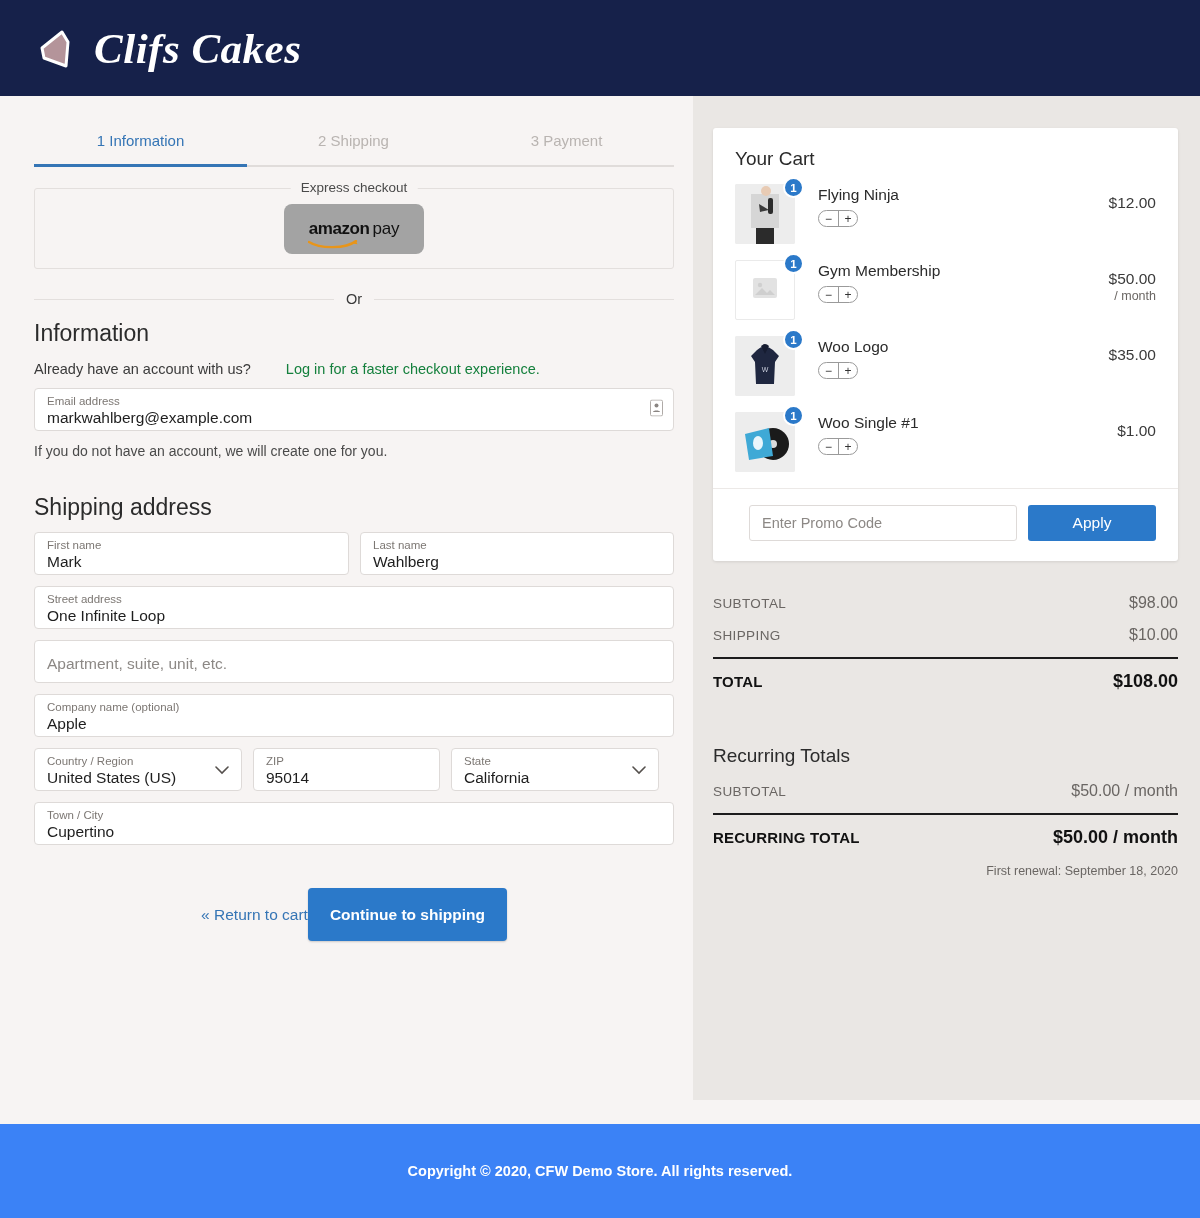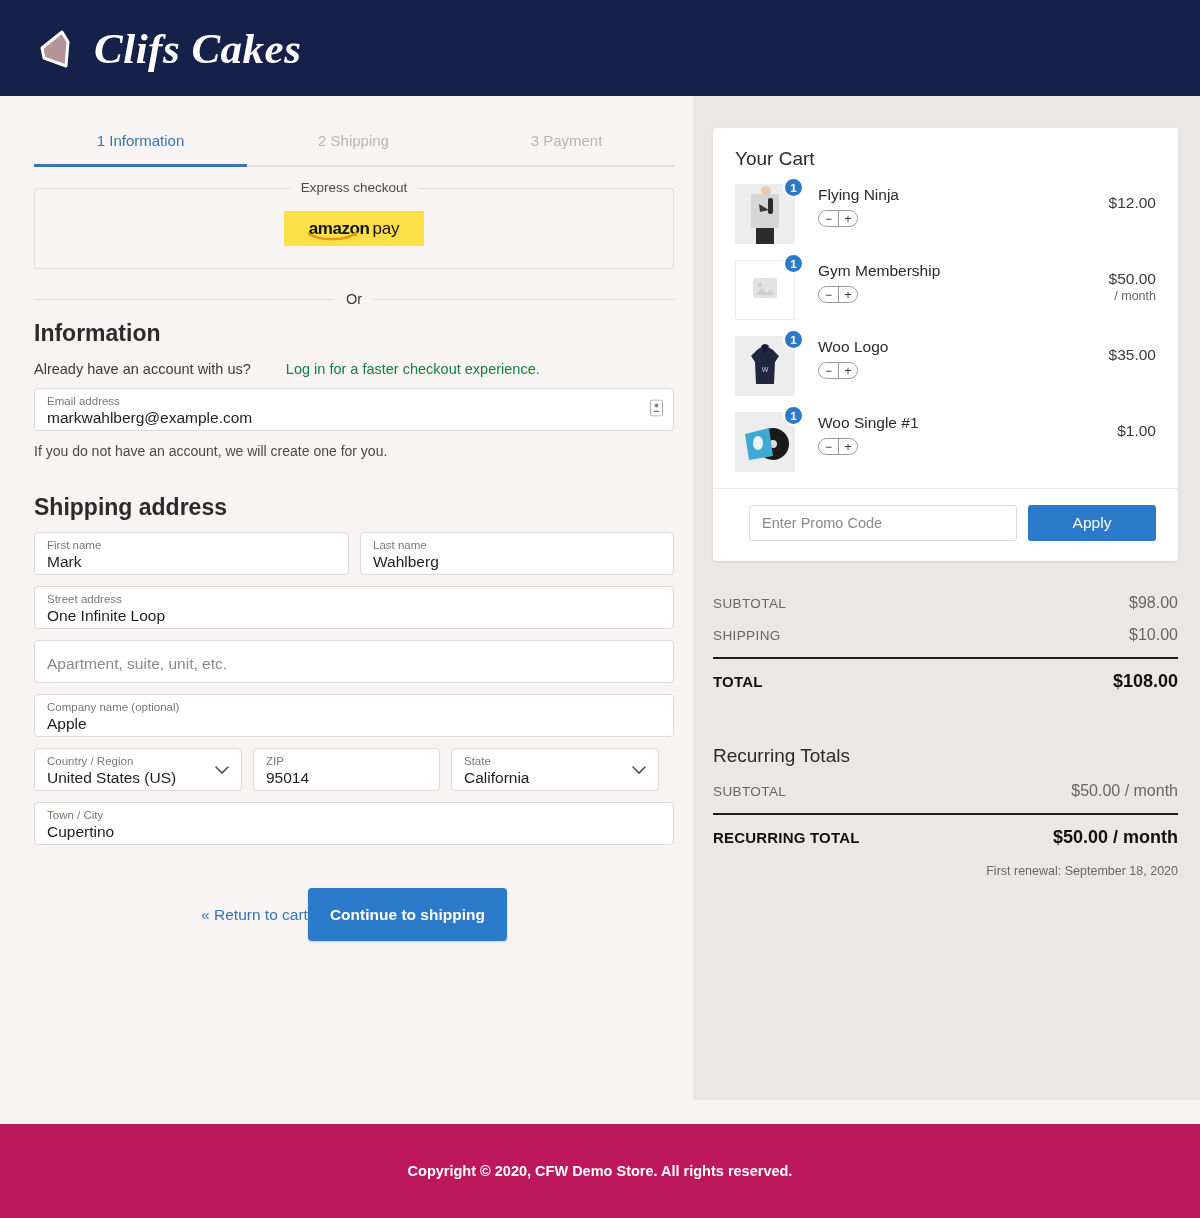--- a/index.html
+++ b/index.html
@@ -49,41 +49,41 @@
     margin-top: 21px; border: 1px solid #E3DFDD; border-radius: 3px;
     position: relative; height: 81px; display: flex;
     align-items: center; justify-content: center;
   }
   .express-legend {
     position: absolute; top: -9px; left: 50%; transform: translateX(-50%);
     background: #F7F4F3; padding: 0 10px; font-size: 13.5px; color: #4A4A4A;
     white-space: nowrap;
   }
   .amazon-pay {
-    width: 140px; height: 35px; background: #fde047; border: none; border-radius: 0;
+    width: 140px; height: 50px; background: #a3a3a3; border: none; border-radius: 8px;
     display: flex; align-items: center; justify-content: center; cursor: pointer;
     position: relative;
   }
   .ap-amazon { font-size: 17px; font-weight: bold; color: #111; letter-spacing: -.4px; }
   .ap-pay { font-size: 17px; color: #111; letter-spacing: -.2px; margin-left: 3px; }
   .ap-smile { position: absolute; left: 24px; bottom: 5px; width: 52px; height: 9px; }
 
   .or-divider {
     margin-top: 21px; text-align: center; position: relative; height: 18px;
   }
   .or-divider::before {
     content: ""; position: absolute; top: 50%; left: 0; right: 0; height: 1px; background: #E3DFDD;
   }
   .or-divider span {
     position: relative; background: #F7F4F3; padding: 0 12px; font-size: 14.5px; color: #3A3A3A;
   }
 
   
   h2.section-title {
-    font-size: 23px; font-weight: bold; color: #2B2B2B; margin-top: 12px;
+    font-size: 23px; font-weight: normal; color: #2B2B2B; margin-top: 12px;
   }
   .sub-line { font-size: 14.5px; color: #3A3A3A; margin-top: 14px; }
   .link { color: #15803d; text-decoration: none; cursor: pointer; padding-left: 31px; }
   .help-text { font-size: 14px; color: #4A4A4A; margin-top: 12px; }
 
   
   .field {
     position: relative; background: #fff; border: 1px solid #DEDAD8; border-radius: 4px;
     height: 43px; margin-top: 11px; padding: 5px 12px 0 12px; display: flex; flex-direction: column;
     justify-content: center;
@@ -169,21 +169,21 @@
   .tot-value { font-size: 16px; color: #6A6663; }
   .tot-row.grand { border-top: 2px solid #1C1C1C; padding-top: 12px; margin-top: 6px; }
   .tot-row.grand .tot-label { font-size: 15px; color: #111; font-weight: bold; letter-spacing: .2px; }
   .tot-row.grand .tot-value { font-size: 18px; color: #111; font-weight: bold; }
 
   .recurring-title { font-size: 19px; color: #2B2B2B; margin: 46px 22px 8px 20px; }
   .renewal-note { text-align: right; font-size: 12.5px; color: #6A6663; margin: 9px 22px 0 20px; }
 
   
   .site-footer {
-    flex: 0 0 94px; background: #be185d; display: flex; align-items: center; justify-content: center; margin-top: 24px;
+    flex: 0 0 94px; background: #3b82f6; display: flex; align-items: center; justify-content: center; margin-top: 24px;
   }
   .footer-text { color: #fff; font-size: 14.5px; font-weight: bold; }
 </style>
 </head>
 <body>
 
 <div class="page">
 
   <div class="site-header">
     <div class="logo-wrap">

